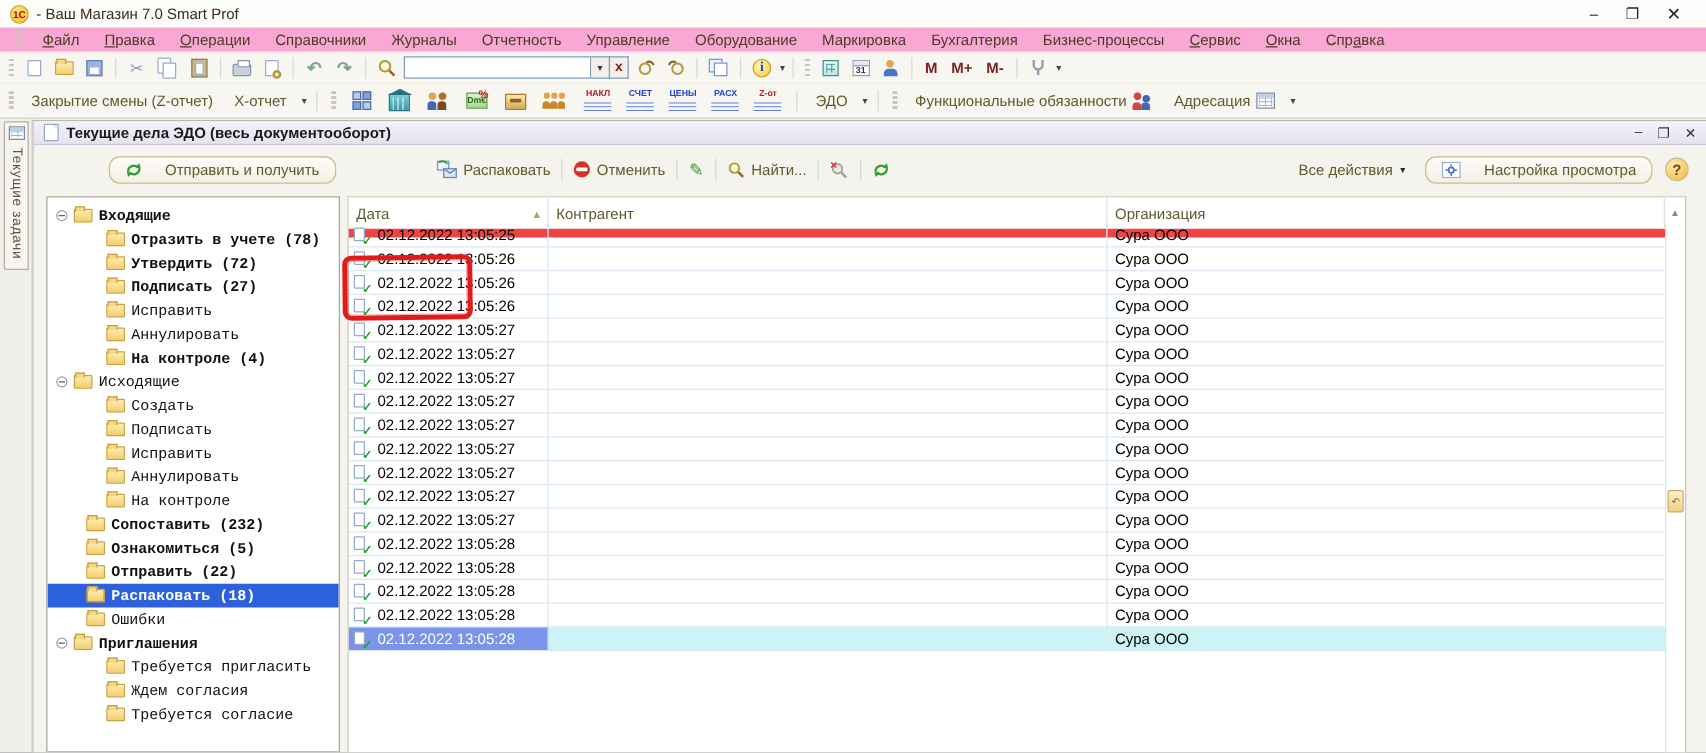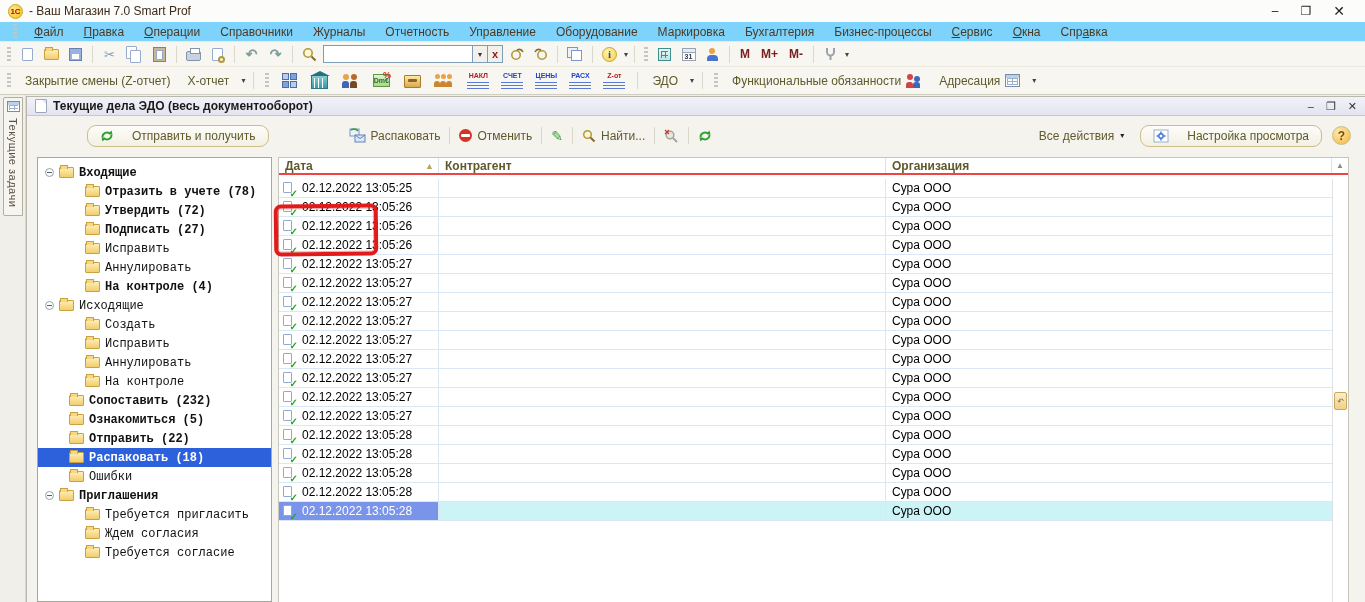--- a/index.html
+++ b/index.html
@@ -8,21 +8,21 @@
     position:relative; width:1365px; height:602px; overflow:hidden;
     font-family:"Liberation Sans", sans-serif; font-size:12px; color:#000;
     background:#f1efe9;
   }
   
   .titlebar{position:absolute;left:0;top:0;width:100%;height:22px;background:#fcfcfa;display:flex;align-items:center;padding:0 8px;gap:6px;}
   .logo1c{width:15px;height:15px;border-radius:50%;background:radial-gradient(circle at 35% 30%,#ffe68a,#f4c211);color:#c00;font-weight:bold;font-size:8px;display:flex;align-items:center;justify-content:center;border:1px solid #caa52e;}
   .apptitle{color:#3c2a1a;font-size:12px;}
   .wincontrols{margin-left:auto;display:flex;gap:22px;color:#222;font-size:12px;padding-right:12px;}
   .wincontrols span{cursor:default;line-height:22px;}
-  .menubar{position:absolute;left:0;top:22px;width:100%;height:20px;background:#7dd3fc;display:flex;align-items:center;padding-left:10px;gap:2px;border-bottom:1px solid #eceade;}
+  .menubar{position:absolute;left:0;top:22px;width:100%;height:20px;background:#f9a8d4;display:flex;align-items:center;padding-left:10px;gap:2px;border-bottom:1px solid #eceade;}
   .menubar .grip{margin-right:6px;}
   .menu-item{color:#4c3a26;padding:2px 9px;white-space:nowrap;}
   .menu-item u{text-decoration:underline;}
   .toolbar{position:absolute;left:0;width:100%;display:flex;align-items:center;background:#f8f6f1;}
   .tb1{top:42px;height:25px;border-bottom:1px solid #edebe0;padding-left:4px;gap:3px;}
   .tb2{top:67px;height:28px;border-bottom:1px solid #cfccc0;padding-left:4px;gap:5px;}
   .grip{width:4px;height:15px;background:repeating-linear-gradient(to bottom,#c9c5b8 0 2px,transparent 2px 4px);margin:0 3px;flex:none;}
   .sep{width:1px;height:17px;background:#dbd7ca;margin:0 3px;flex:none;}
   .tbtn{min-width:21px;height:20px;display:flex;align-items:center;justify-content:center;border-radius:2px;flex:none;position:relative;}
   .caret{font-size:8px;color:#444;margin-left:1px;}
@@ -107,21 +107,21 @@
   .tree-row.lvl1{padding-left:31px;}
   .tree-row.lvl2{padding-left:47px;}
   .tree-row.bold{font-weight:bold;}
   .tree-row.selected{background:#2d61dc;color:#fff;}
   .exp{width:9px;height:9px;border:1px solid #97a0aa;border-radius:50%;position:relative;background:#fff;flex:none;}
   .exp::after{content:"";position:absolute;left:1px;right:1px;top:3px;height:1px;background:#55606c;}
   .tfolder{width:15px;height:11px;background:linear-gradient(#fdeeb5,#f3cd6d);border:1px solid #c9a23f;border-radius:1px;position:relative;flex:none;}
   .tfolder::before{content:"";position:absolute;left:0;top:-3px;width:6px;height:3px;background:#f7d783;border:1px solid #c9a23f;border-bottom:none;}
   
   .grid{position:absolute;left:251px;top:2px;width:1071px;bottom:0;background:#fff;border:1px solid #c6c6ba;border-bottom:none;}
-  .grid-header{display:flex;height:17px;border-bottom:2px solid #ef4444;background:#fff;color:#5f5a2b;font-weight:bold;}
+  .grid-header{display:flex;height:32px;border-bottom:7px solid #ef4444;background:#fff;color:#5f5a2b;}
   .gh{display:flex;align-items:center;padding-left:6px;border-right:1px solid #dfe3e8;}
   .gh-date{width:160px;justify-content:space-between;padding-right:4px;}
   .gh-ctr{width:447px;}
   .gh-org{width:446px;}
   .gh-scroll{width:16px;justify-content:center;padding:0;color:#8a8a8a;font-size:8px;border-right:none;}
   .sortmark{color:#b7a660;font-size:9px;}
   .grid-body{position:absolute;left:0;top:21px;right:16px;bottom:0;overflow:hidden;}
   .grow{display:flex;height:19px;border-bottom:1px solid #dae7f4;}
   .gc{border-right:1px solid #dae7f4;display:flex;align-items:center;overflow:hidden;white-space:nowrap;}
   .gc-date{width:160px;padding-left:3px;gap:5px;}
@@ -468,20 +468,24 @@
               <span class="exp"></span>
               <span class="tfolder"></span>
               <span>Исходящие</span>
             </div>
             <div class="tree-row lvl2">
               <span class="tfolder"></span>
               <span>Создать</span>
             </div>
             <div class="tree-row lvl2">
               <span class="tfolder"></span>
+              <span>Подписать</span>
+            </div>
+            <div class="tree-row lvl2">
+              <span class="tfolder"></span>
               <span>Исправить</span>
             </div>
             <div class="tree-row lvl2">
               <span class="tfolder"></span>
               <span>Аннулировать</span>
             </div>
             <div class="tree-row lvl2">
               <span class="tfolder"></span>
               <span>На контроле</span>
             </div>

